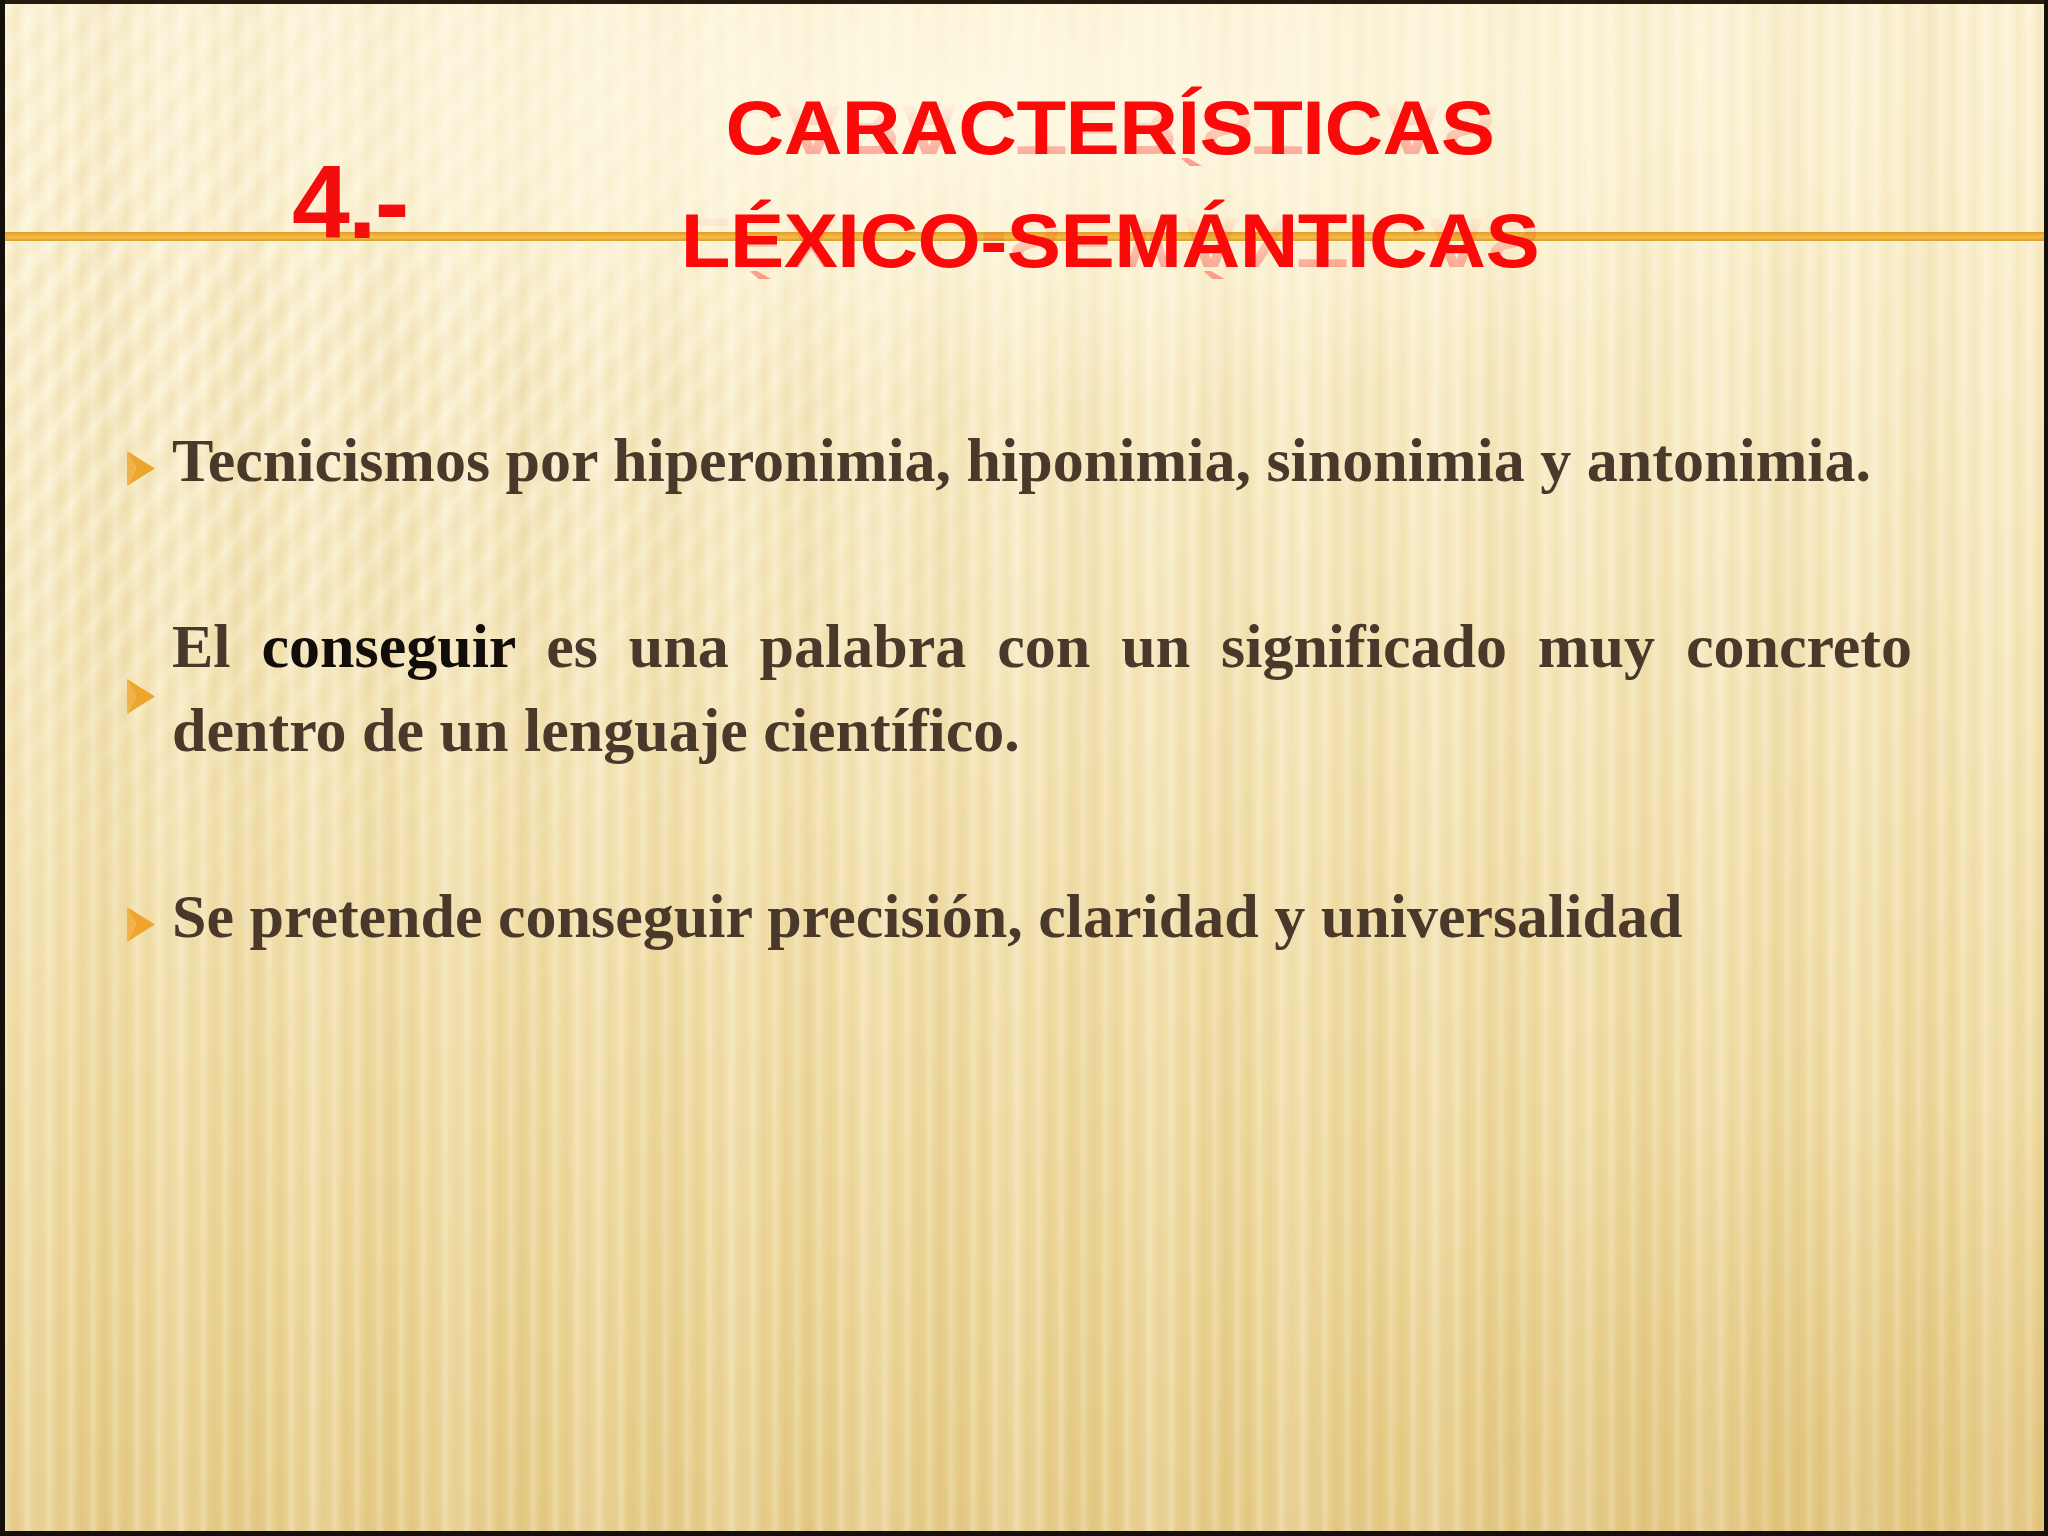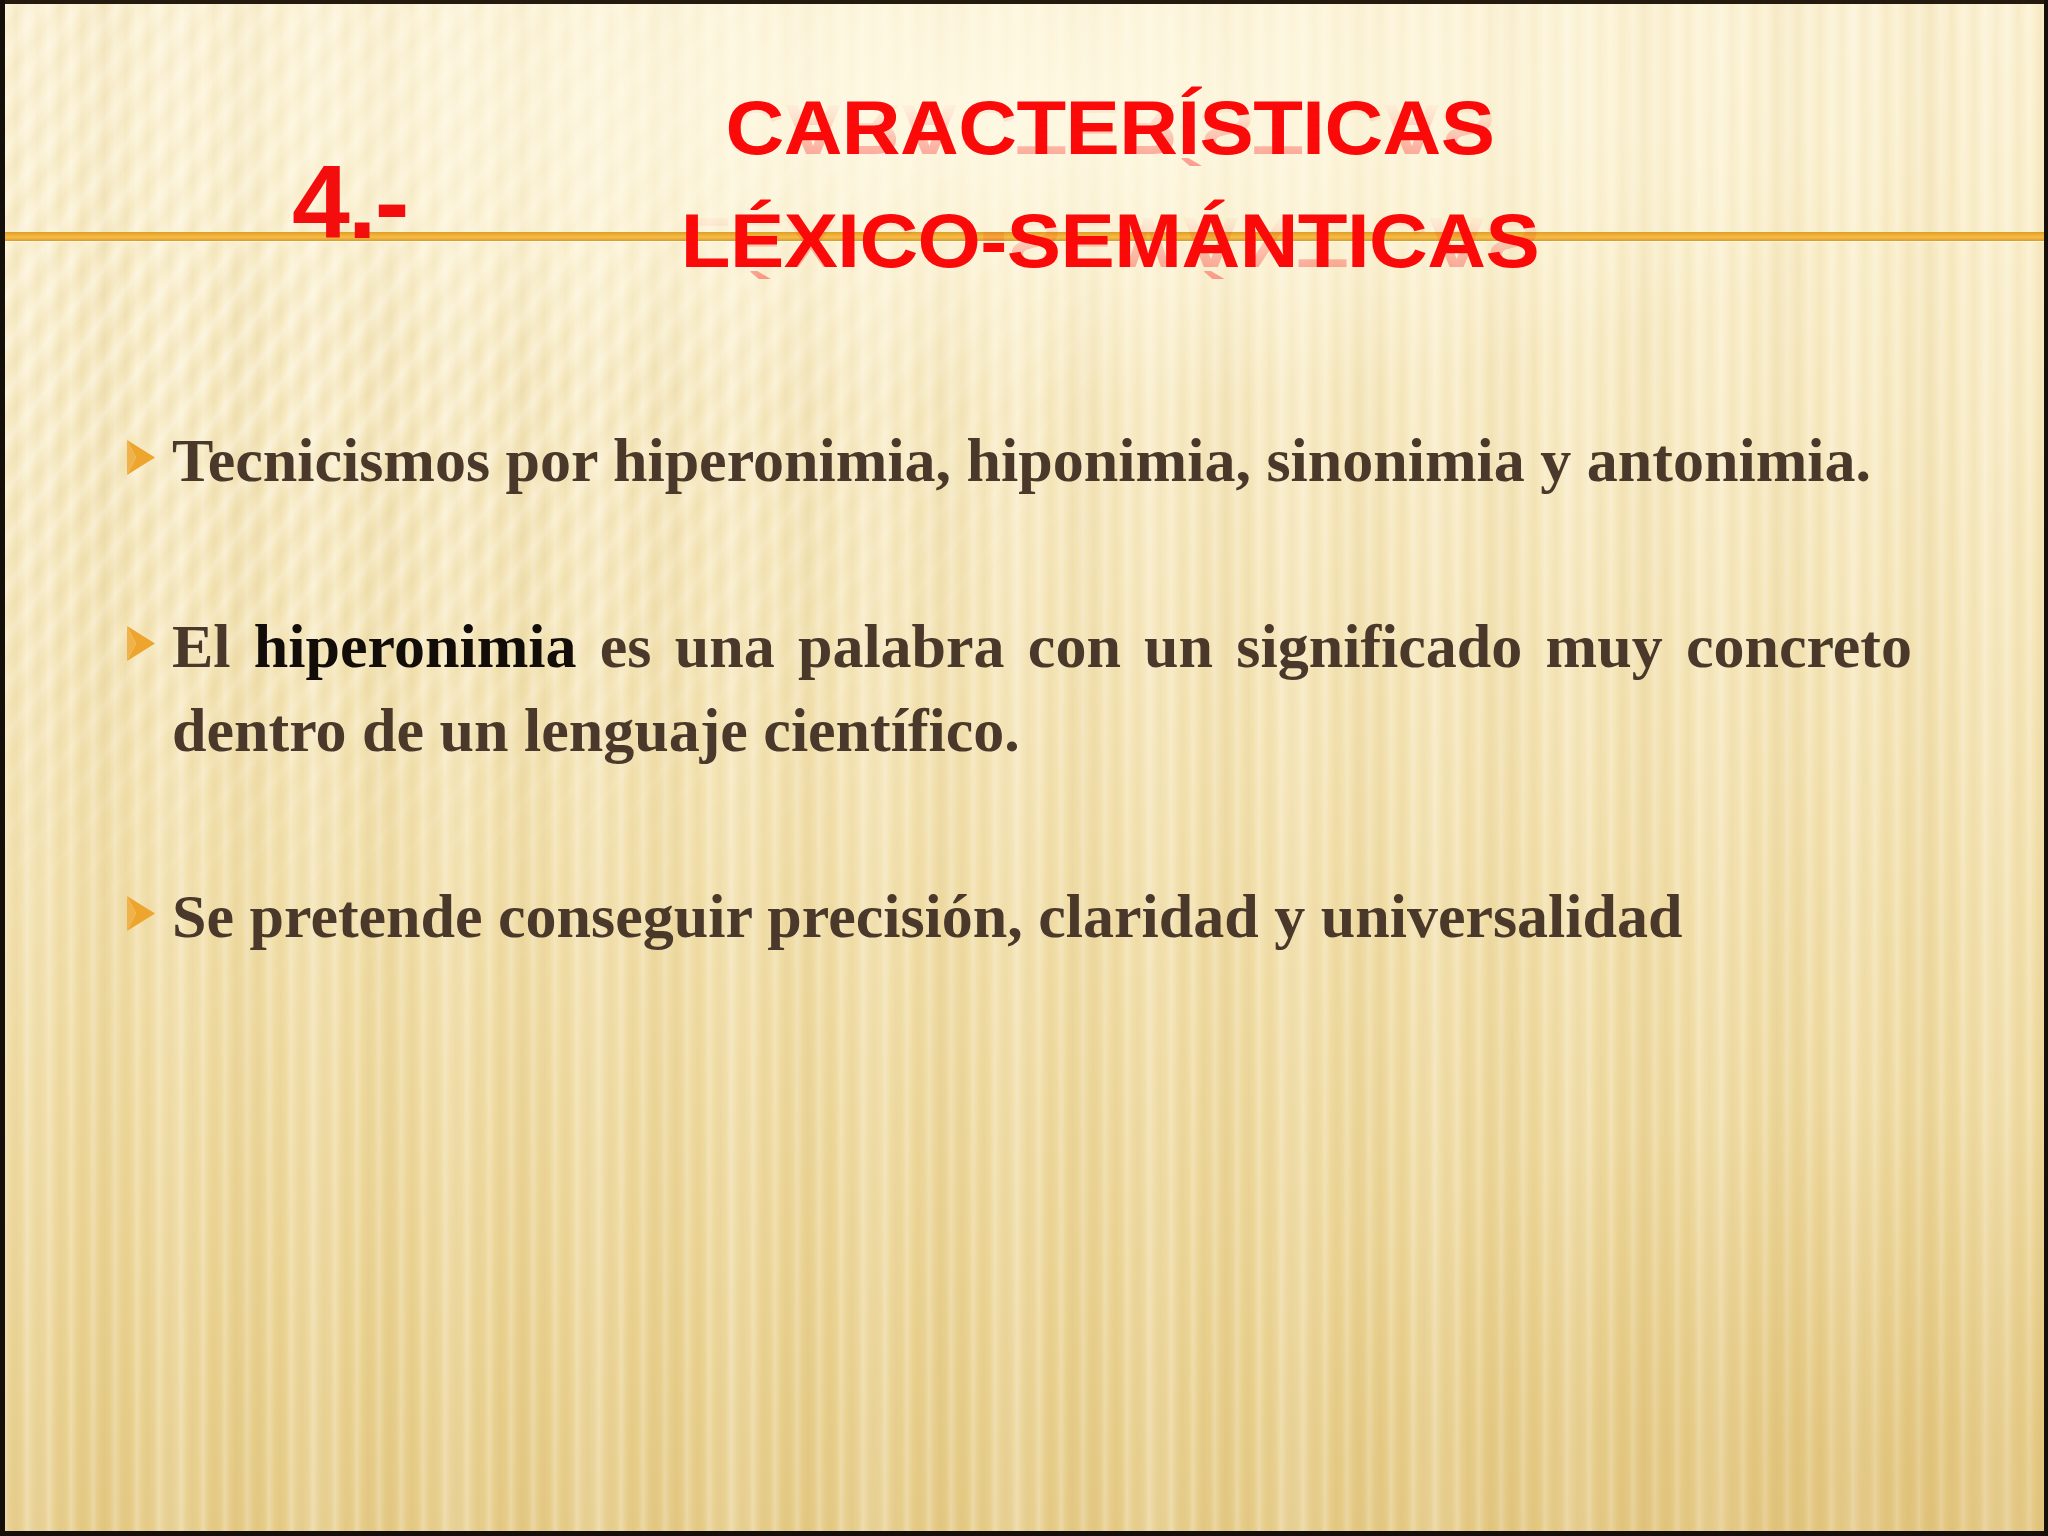--- a/index.html
+++ b/index.html
@@ -184,21 +184,21 @@
   .body-area {
     position: absolute;
     left: 110px;
     top: 418px;
     width: 1830px;
     z-index: 3;
   }
 
   .bullet-row {
     display: flex;
-    align-items: flex-start;
+    align-items: center;
     margin-bottom: 102px;
   }
 
   .bullet-row:last-child { margin-bottom: 16px; }
 
   .bullet-marker {
     flex: 0 0 auto;
     width: 62px;
     padding-top: 18px;
     display: flex;
@@ -274,21 +274,21 @@
     </div>
 
     <div class="bullet-row b2">
       <div class="bullet-marker">
         <svg width="40" height="44" viewBox="0 0 40 44" aria-hidden="true">
           <path d="M6 4 L34 21.5 L6 39 L15 21.5 Z" fill="#eda52e"></path>
           <path d="M6 4 L15 21.5 L6 39 Z" fill="#f0b24a"></path>
         </svg>
       </div>
       <div class="bullet-text">
-        <span>El </span><span class="strong">hiperonimia</span><span> es una palabra con un significado muy concreto dentro de un lenguaje científico.</span>
+        <span>El </span><span class="strong">conseguir</span><span> es una palabra con un significado muy concreto dentro de un lenguaje científico.</span>
       </div>
     </div>
 
     <div class="bullet-row b3">
       <div class="bullet-marker">
         <svg width="40" height="44" viewBox="0 0 40 44" aria-hidden="true">
           <path d="M6 4 L34 21.5 L6 39 L15 21.5 Z" fill="#eda52e"></path>
           <path d="M6 4 L15 21.5 L6 39 Z" fill="#f0b24a"></path>
         </svg>
       </div>

